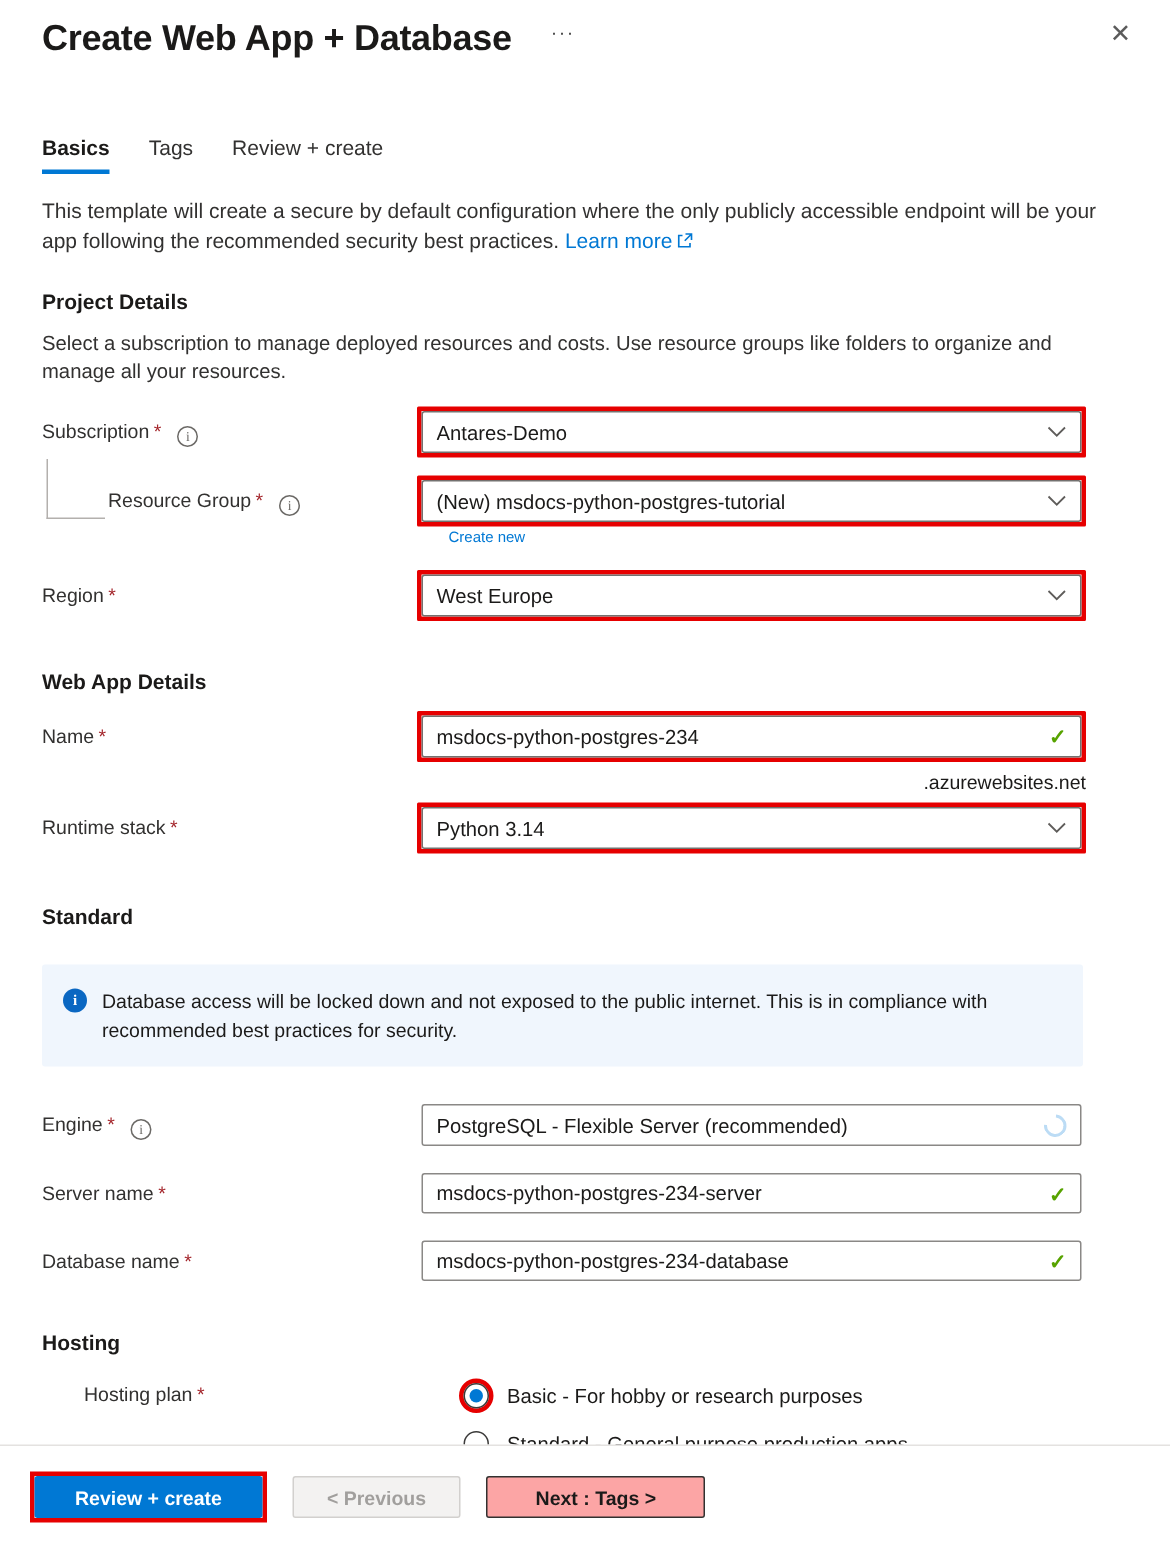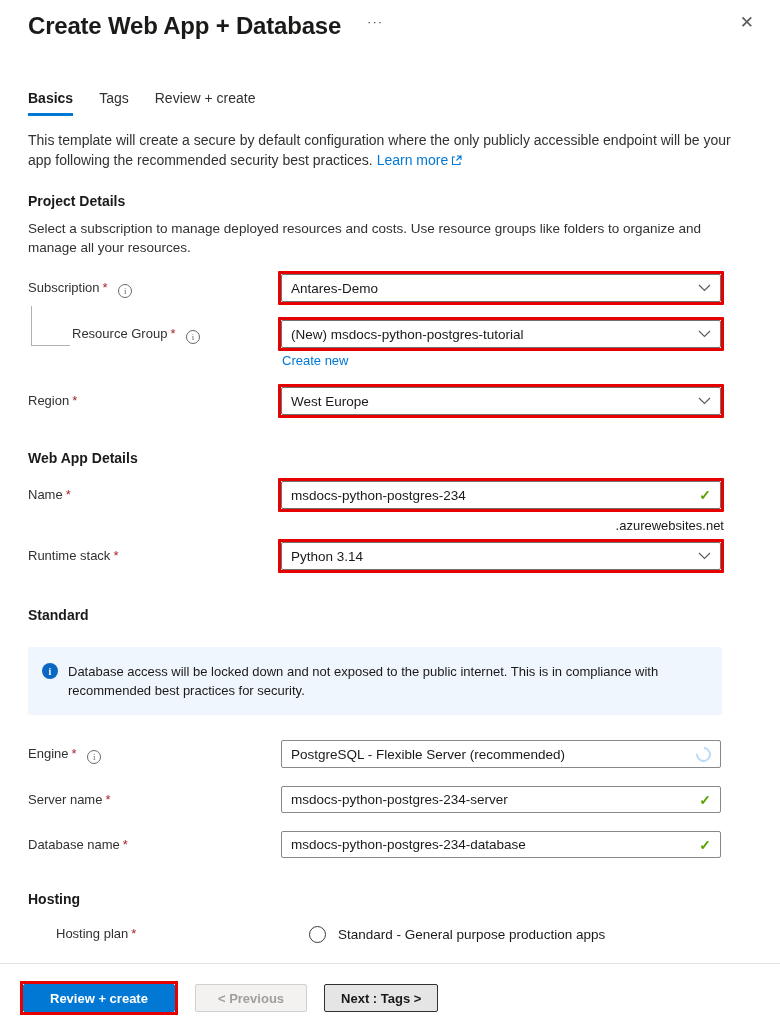--- a/index.html
+++ b/index.html
@@ -61,21 +61,21 @@
   .chev { display: flex; margin-left: 8px; }
   .vcheck { color: #57a300; font-size: 14px; font-weight: 700; margin-left: 8px; }
   .spinner {
     width: 15px; height: 15px; margin-left: 8px; border-radius: 50%;
     border: 2px solid #bcdcf5; border-top-color: transparent;
     transform: rotate(-40deg);
   }
   .suffix-line { text-align: right; font-size: 13px; color: #1b1a19; margin-top: 6px; margin-bottom: 6px; }
   .create-new-row { margin: -2px 0 16px 0; display: flex; }
   .create-new-row .spacer { width: 250px; flex: 0 0 250px; }
-  .create-new { font-size: 13px; margin-left: 4px; }
+  .create-new { font-size: 10px; margin-left: 21px; }
 
   
   .tree-wrap { position: relative; }
   .connector {
     position: absolute; left: 3px; top: 35px; width: 39px; height: 40px;
     border-left: 1px solid #b3b0ad; border-bottom: 1px solid #b3b0ad;
   }
 
   
   .banner {
@@ -109,21 +109,21 @@
     border-top: 1px solid #e4e2e0; background: #fff;
     display: flex; align-items: center; padding-left: 20px; gap: 17px;
   }
   .btn {
     height: 28px; font-family: inherit; font-size: 13px; font-weight: 700;
     border-radius: 2px; cursor: pointer; padding: 0 16px;
   }
   .btn-frame { border: 3px solid #e60000; display: inline-flex; }
   .btn-primary { background: #0078d4; color: #fff; border: 1px solid #0078d4; padding: 0 26px; }
   .btn-disabled { background: #f3f2f1; color: #a19f9d; border: 1px solid #d2d0ce; padding: 0 22px; cursor: default; }
-  .btn-secondary { background: #e5e5e5; color: #1b1a19; border: 1px solid #323130; padding: 0 16px; }
+  .btn-secondary { background: #fca5a5; color: #1b1a19; border: 1px solid #323130; padding: 0 32px; }
 </style>
 </head>
 <body>
 
 <div class="page">
 
   <div class="hdr">
     <h1 class="title">Create Web App + Database</h1>
     <span class="hdr-ellipsis">···</span>
   </div>
@@ -304,20 +304,28 @@
     </div>
 
     <h2 class="section-h" style="margin-top:30px;">Hosting</h2>
 
     <div class="row" style="margin-top:10px;justify-content:flex-end;">
       <div class="flabel">
         <span>Hosting plan</span><span class="req">*</span>
       </div>
       <div class="control radio-col">
         <div class="radio-line">
+          <span class="radio-ring annotated">
+            <span class="radio">
+                <span class="dot"></span>
+              </span>
+          </span>
+          <span class="radio-label">Basic - For hobby or research purposes</span>
+        </div>
+        <div class="radio-line">
           <span class="radio-ring">
             <span class="radio"></span>
           </span>
           <span class="radio-label">Standard - General purpose production apps</span>
         </div>
       </div>
     </div>
 
   </div>
 </div>

